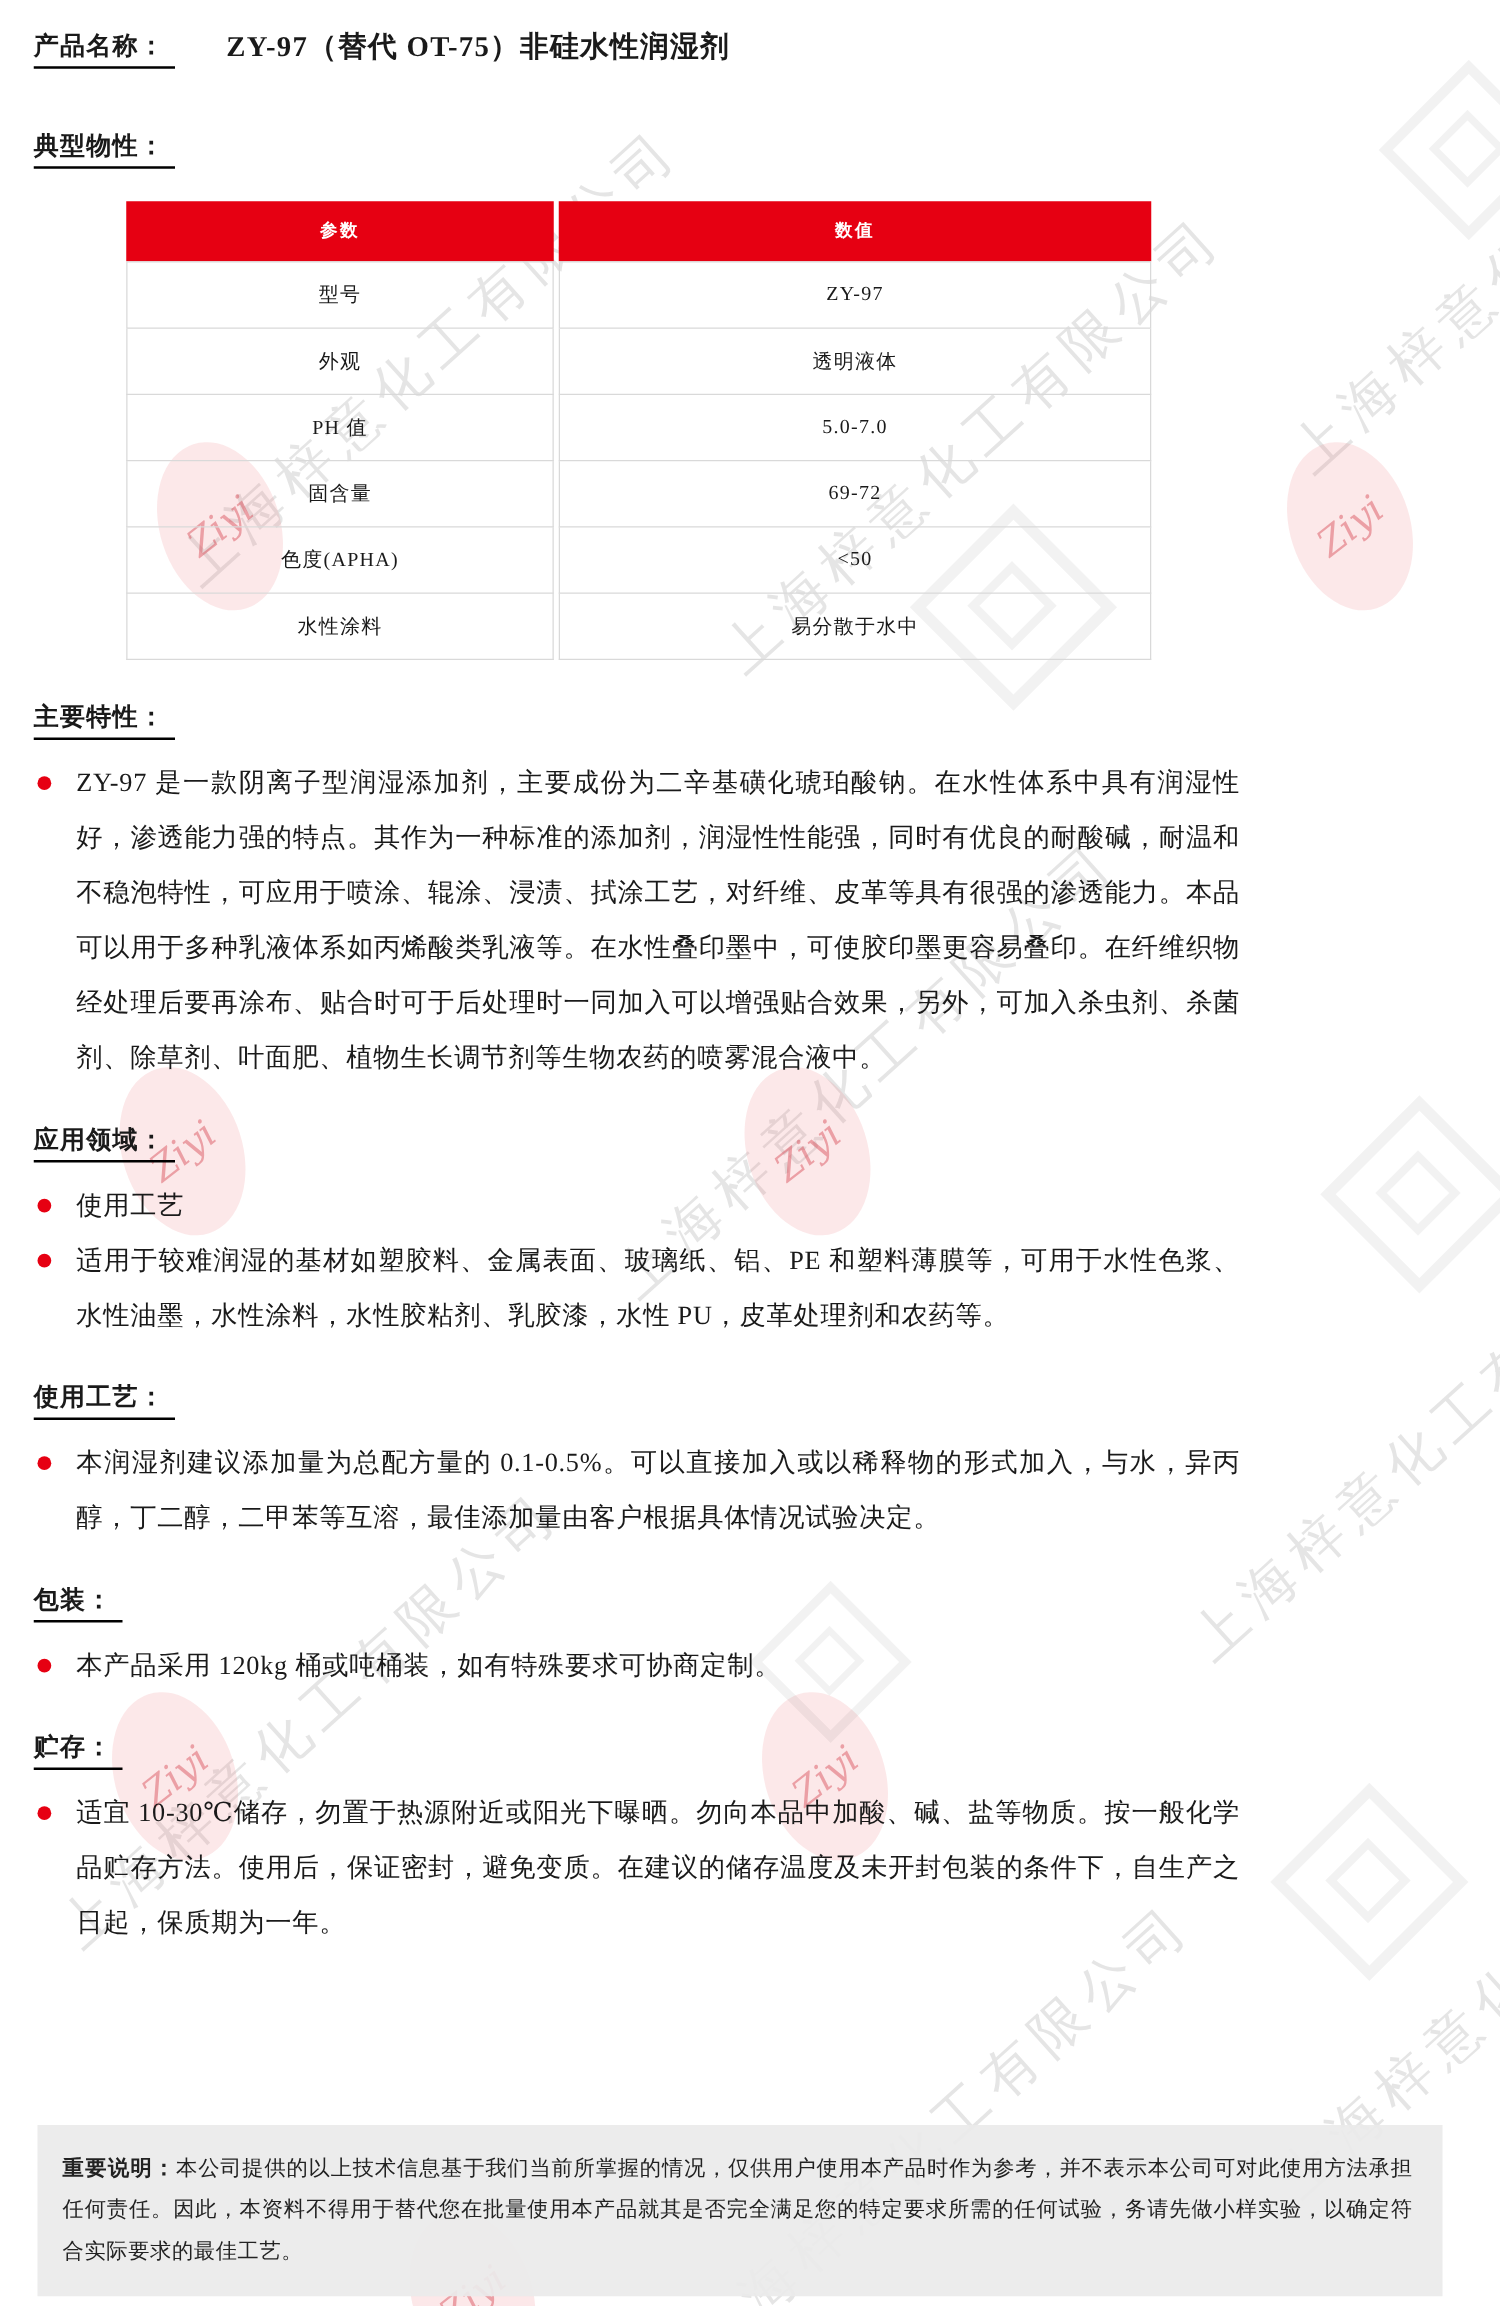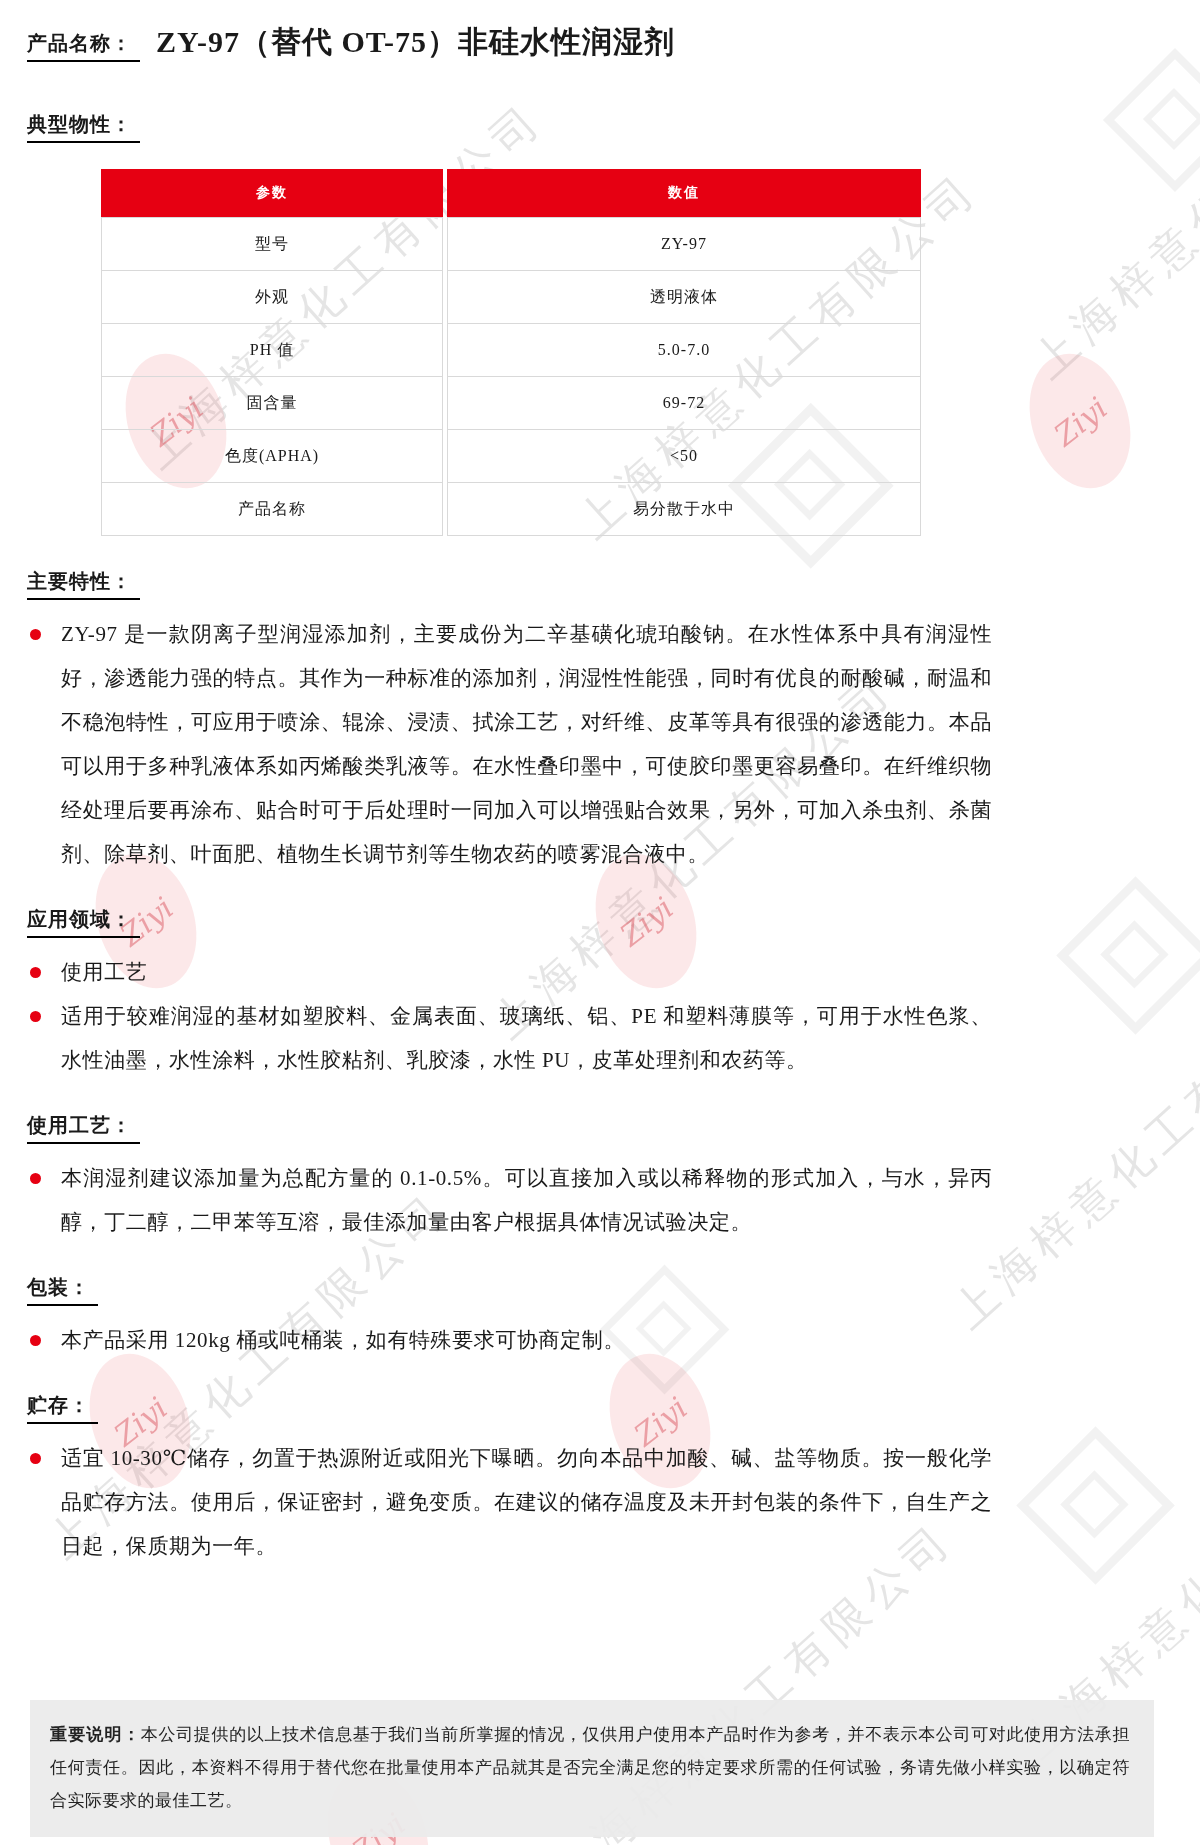--- a/index.html
+++ b/index.html
@@ -32,21 +32,21 @@
     content:"";position:absolute;left:42px;top:42px;width:32px;height:32px;
     border:6px solid rgba(0,0,0,0.05);transform:rotate(45deg);
   }
   
   .content{position:absolute;inset:0;z-index:2;box-sizing:border-box;padding:22px 0 0 27px;}
   .title-row{white-space:nowrap;}
   .label-underline{
     display:inline-block;font-size:20px;font-weight:bold;letter-spacing:1px;
     border-bottom:2px solid #000;padding:0 8px 3px 0;
   }
-  .doc-title{font-size:30px;font-weight:bold;letter-spacing:1px;margin-left:16px;vertical-align:-2px;}
+  .doc-title{font-size:23px;font-weight:bold;letter-spacing:1px;margin-left:41px;vertical-align:-2px;}
   .sec-heading{margin:0;}
   
   .props-table{
     width:828px;margin:26px 0 0 70px;border-collapse:separate;border-spacing:4px 0;
     table-layout:fixed;
   }
   .props-table th{
     background:#e60012;color:#fff;font-size:14px;font-weight:bold;height:46px;
     letter-spacing:2px;text-align:center;
   }
@@ -148,21 +148,21 @@
             </tr>
             <tr>
               <td>固含量</td>
               <td>69-72</td>
             </tr>
             <tr>
               <td>色度(APHA)</td>
               <td>&lt;50</td>
             </tr>
             <tr>
-              <td>产品名称</td>
+              <td>水性涂料</td>
               <td>易分散于水中</td>
             </tr>
           </tbody>
       </table>
     </div>
 
     <div class="mt-sec" style="margin-top:32px;">
       <span class="label-underline sec-heading">主要特性：</span>
       <div class="bullets mt-list">
           <div class="bullet">

